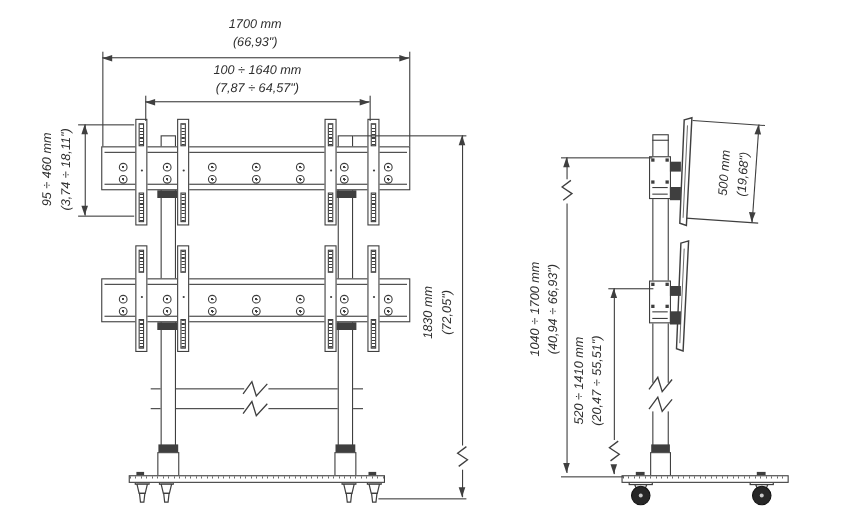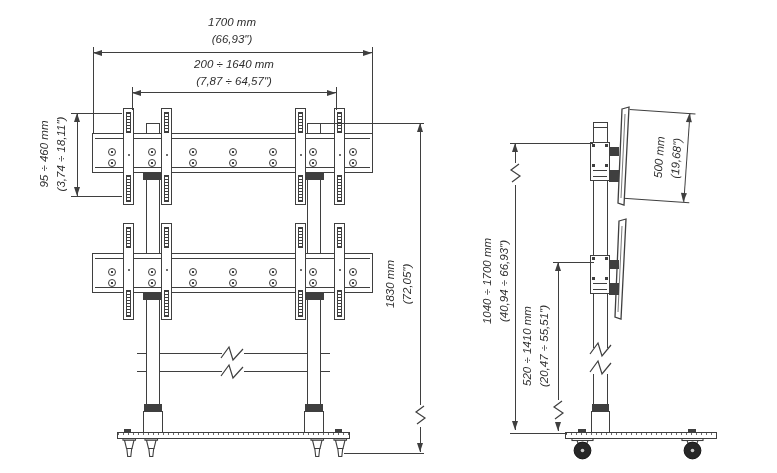--- a/index.html
+++ b/index.html
@@ -248,21 +248,21 @@
     </div>
   </div>
 
   <div>
     <div class="hl z5" style="left:132px;top:92px;width:204px;"></div>
     <div class="ar l z5" style="left:132px;top:89.5px;"></div>
     <div class="ar r z5" style="left:327px;top:89.5px;"></div>
     <div class="vl z5" style="left:131.5px;top:87px;height:23px;"></div>
     <div class="vl z5" style="left:335.5px;top:87px;height:23px;"></div>
     <div class="dimtext horz" style="left:234px;top:56px;">
-      <div>200 ÷ 1640 mm</div>
+      <div>100 ÷ 1640 mm</div>
       <div>(7,87 ÷ 64,57")</div>
     </div>
   </div>
 
   <div>
     <div class="vl z5" style="left:76.5px;top:113px;height:83px;"></div>
     <div class="ar u z5" style="left:74px;top:113px;"></div>
     <div class="ar d z5" style="left:74px;top:187px;"></div>
     <div class="hl z5" style="left:71px;top:112.5px;width:51px;"></div>
     <div class="hl z5" style="left:71px;top:195.5px;width:51px;"></div>

